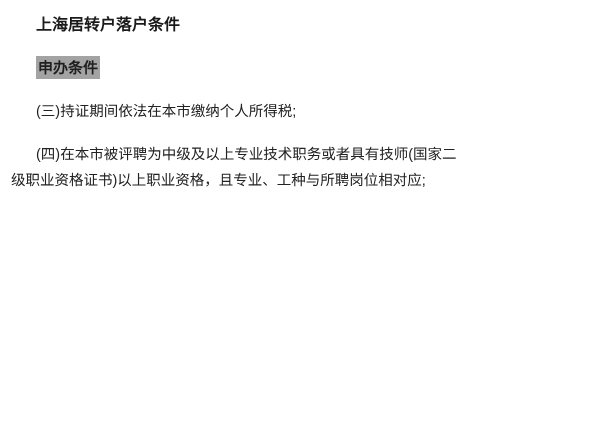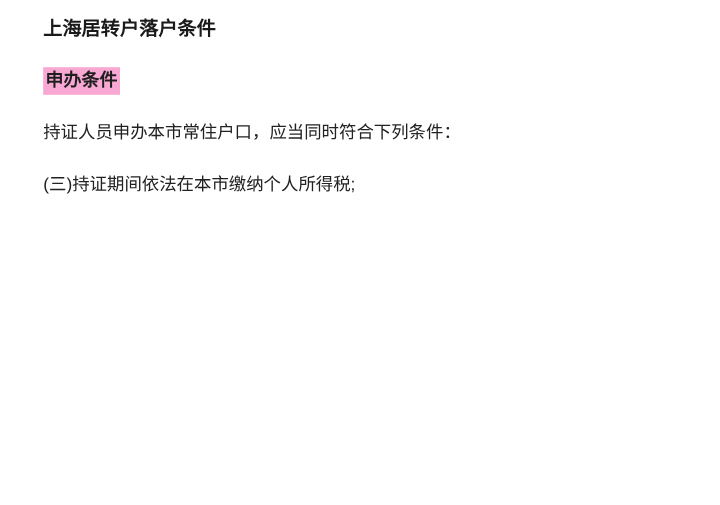--- a/index.html
+++ b/index.html
@@ -29,38 +29,38 @@
   }
   .doc p.title {
     font-size: 16px;
     font-weight: 700;
     color: #1a1a1a;
   }
   .doc p.heading-line {
     line-height: 26px;
   }
   .highlight {
-    background: #f9a8d4;
+    background: #a3a3a3;
     font-weight: 700;
     font-size: 15px;
     padding: 3px 2px;
     color: #1f1f1f;
   }
 </style>
 </head>
 <body>
 
 <div class="doc">
 
   <p class="title">上海居转户落户条件</p>
 
 
   <p class="heading-line"><span class="highlight">申办条件</span></p>
 
-  <p class="intro">持证人员申办本市常住户口，应当同时符合下列条件：</p>
 
 
 
   <p class="cond">(三)持证期间依法在本市缴纳个人所得税;</p>
 
+  <p class="cond">(四)在本市被评聘为中级及以上专业技术职务或者具有技师(国家二级职业资格证书)以上职业资格，且专业、工种与所聘岗位相对应;</p>
 
 
 </div>
 
 </body></html>

